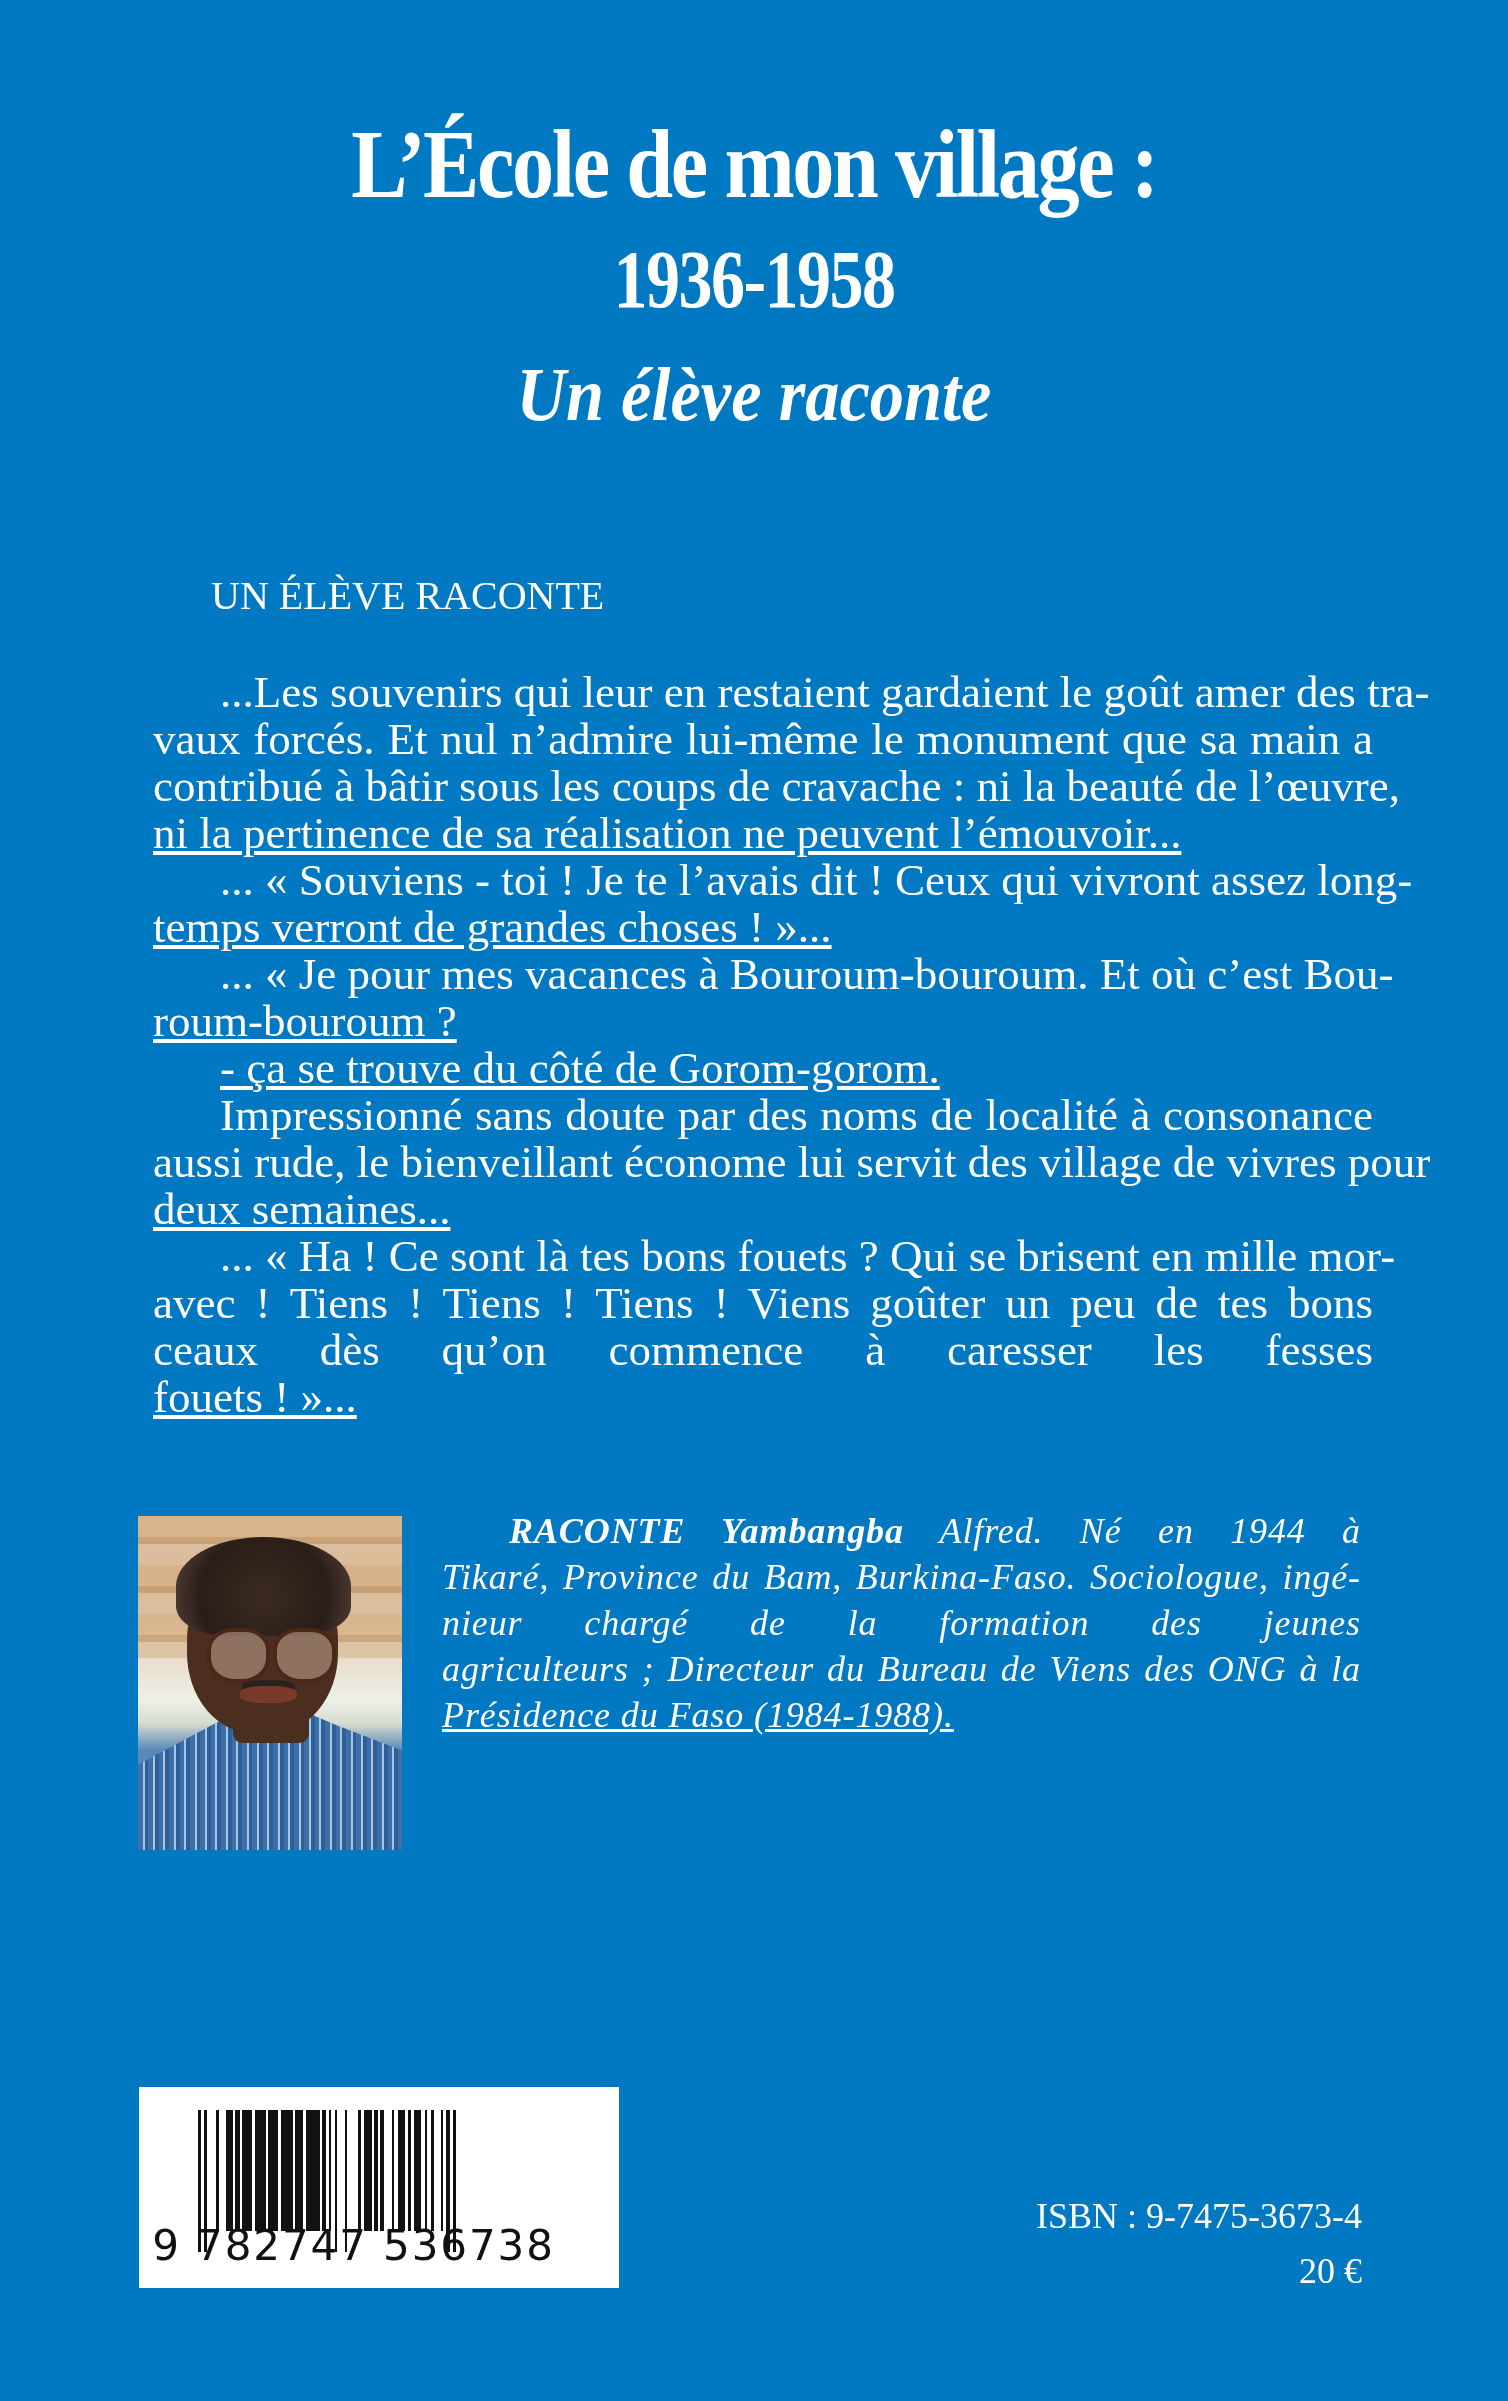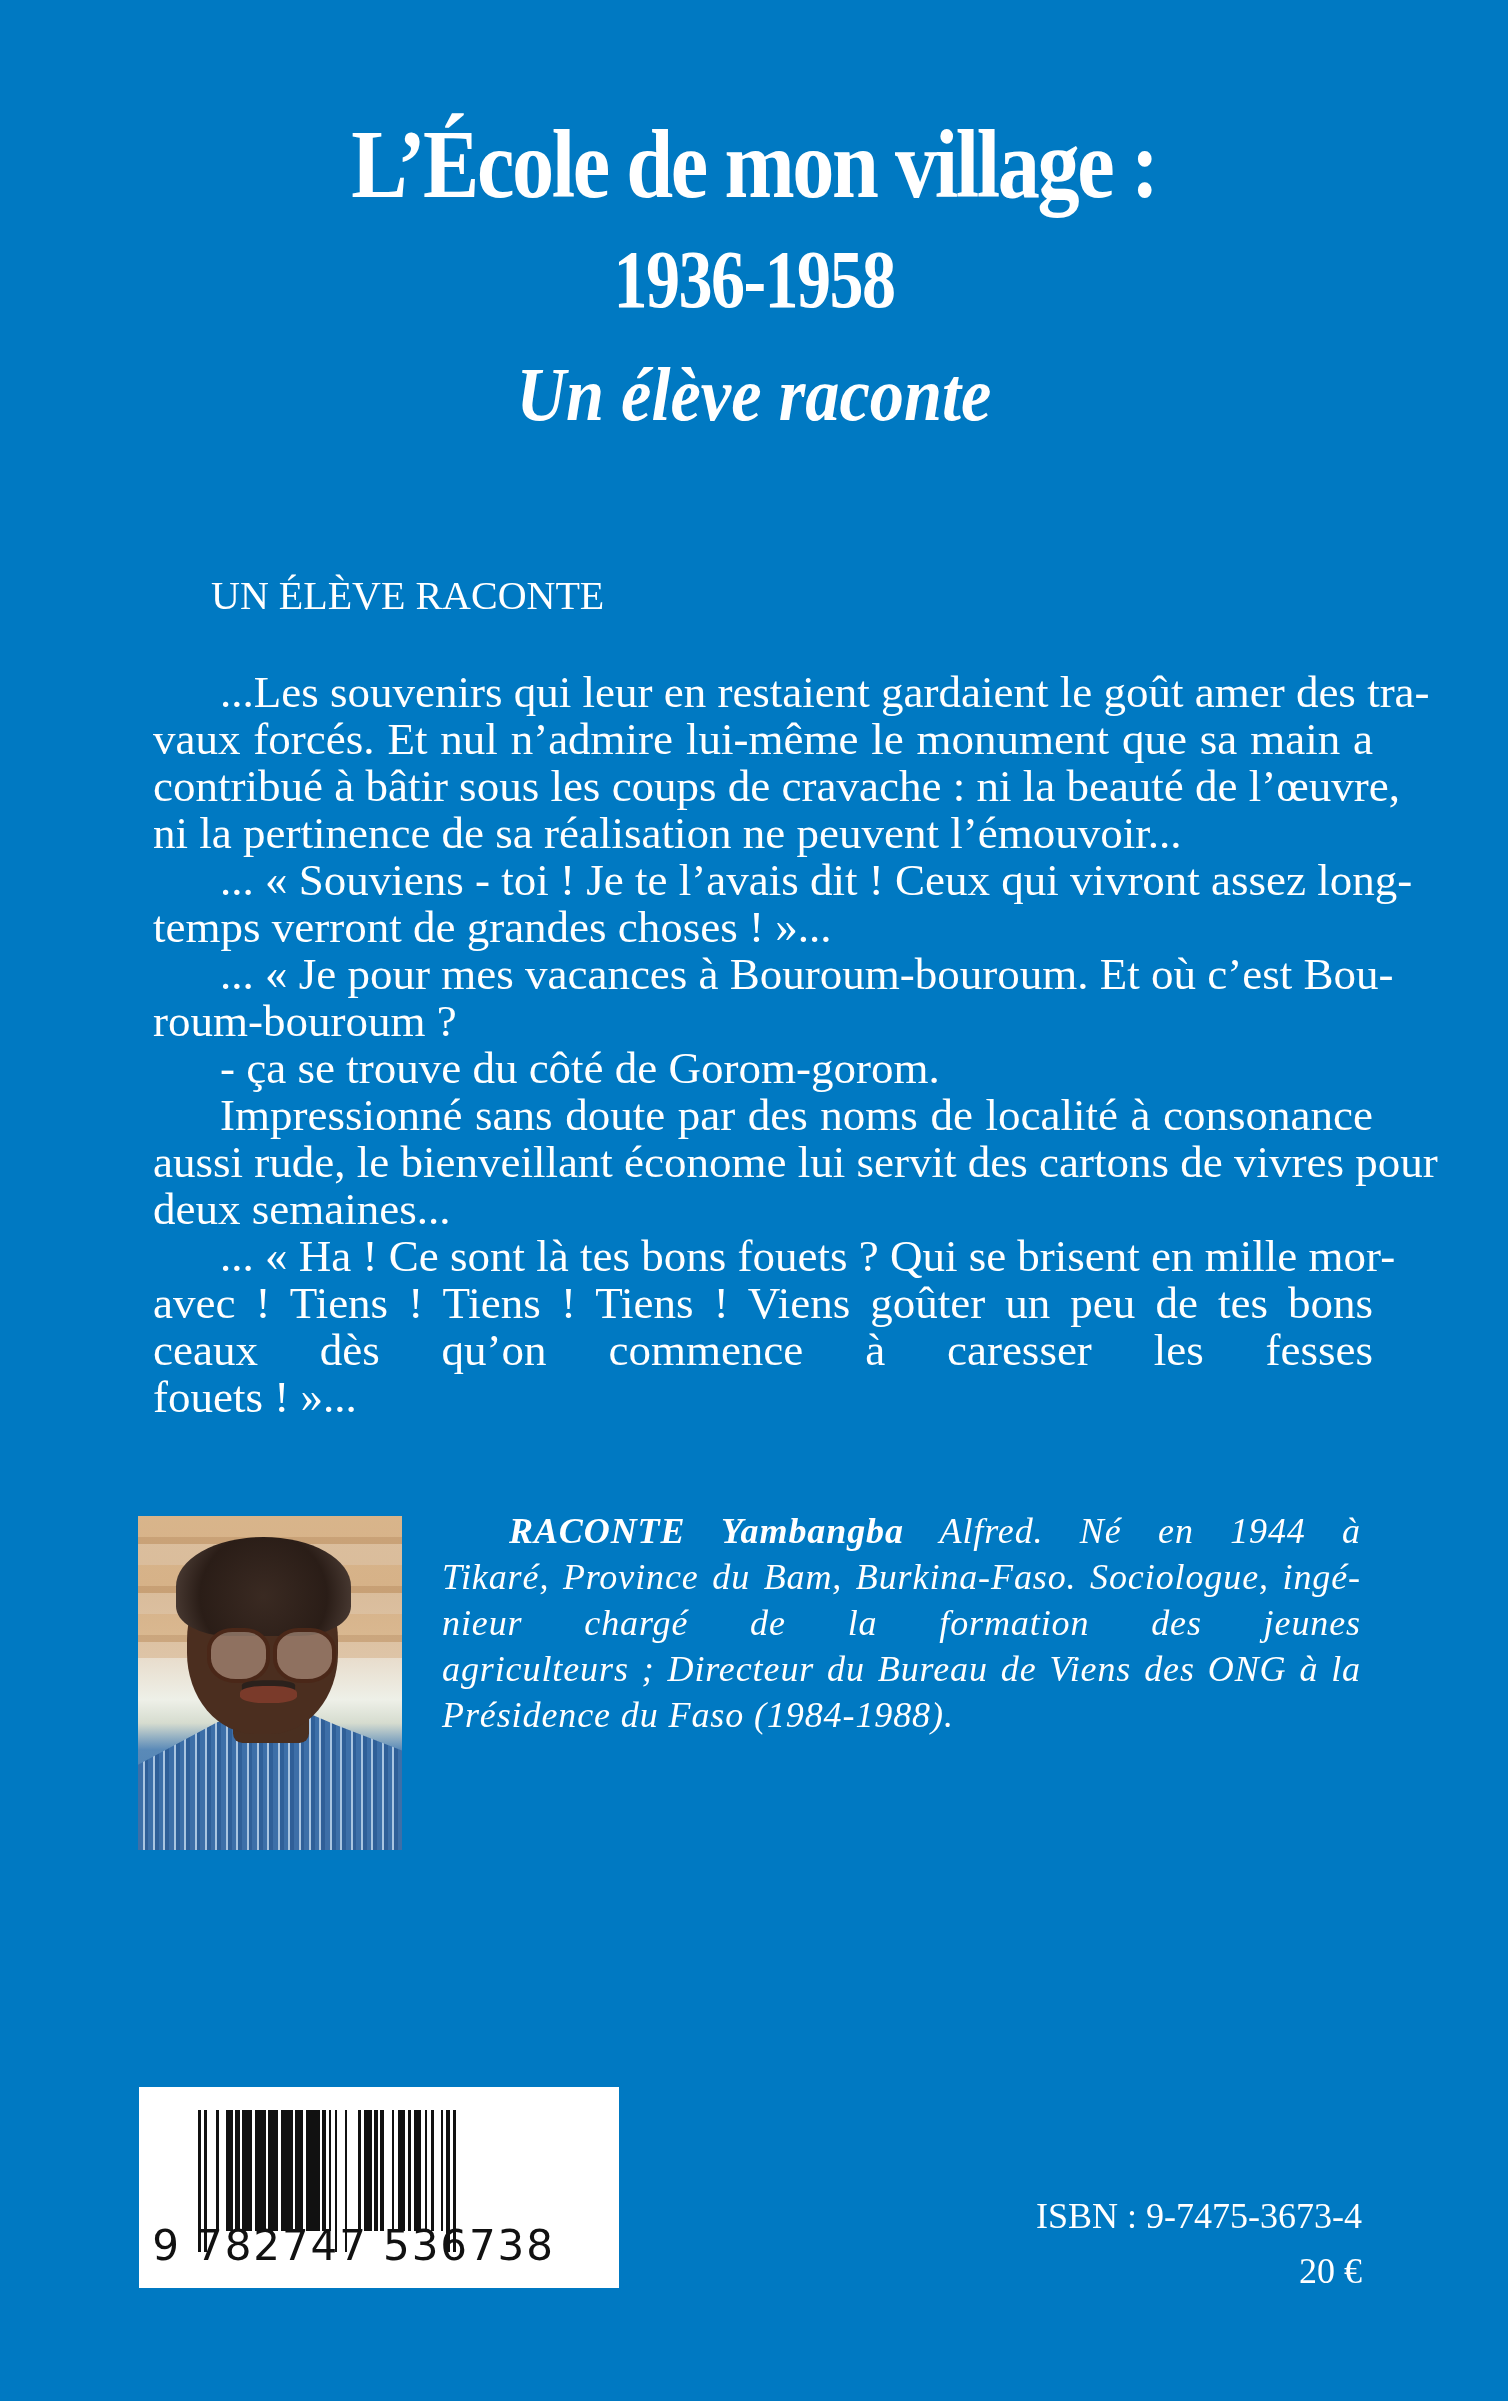--- a/index.html
+++ b/index.html
@@ -44,21 +44,21 @@
   
   .excerpt {
     left: 153px; top: 669px; width: 1220px;
     font-size: 45px; line-height: 47px;
   }
   .line {
     display: block; height: 47px; white-space: nowrap;
     text-align: justify; text-align-last: justify;
     overflow: visible;
   }
-  .line.last { text-align-last: left; }
+  .line.last { text-align-last: left; text-decoration: underline; }
   .line.indent { padding-left: 67px; }
 
   
   .photo {
     left: 138px; top: 1516px; width: 264px; height: 334px;
     overflow: hidden;
     background: linear-gradient(180deg, #d9b78f 0%, #caa57c 22%, #e8dccb 42%, #eef0e8 55%, #d6dccf 62%, #5a8ab8 70%, #3f76ae 100%);
   }
   .photo .awning {
     position: absolute; left: 0; top: 0; width: 100%; height: 142px;
@@ -143,21 +143,21 @@
     <span class="line indent">...Les souvenirs qui leur en restaient gardaient le goût amer des tra-</span>
     <span class="line">vaux forcés. Et nul n’admire lui-même le monument que sa main a</span>
     <span class="line">contribué à bâtir sous les coups de cravache : ni la beauté de l’œuvre,</span>
     <span class="line last">ni la pertinence de sa réalisation ne peuvent l’émouvoir...</span>
     <span class="line indent">... « Souviens - toi ! Je te l’avais dit ! Ceux qui vivront assez  long-</span>
     <span class="line last">temps verront de grandes choses ! »...</span>
     <span class="line indent">... « Je pour mes vacances à Bouroum-bouroum. Et où c’est Bou-</span>
     <span class="line last">roum-bouroum ?</span>
     <span class="line indent last">- ça se trouve du côté de Gorom-gorom.</span>
     <span class="line indent">Impressionné sans doute par des noms de localité à consonance</span>
-    <span class="line">aussi rude, le bienveillant économe lui servit des cartons de vivres pour</span>
+    <span class="line">aussi rude, le bienveillant économe lui servit des village de vivres pour</span>
     <span class="line last">deux semaines...</span>
     <span class="line indent">... « Ha ! Ce sont là tes bons fouets ? Qui se brisent en mille mor-</span>
     <span class="line">avec ! Tiens ! Tiens ! Tiens ! Viens goûter un peu de tes bons</span>
     <span class="line">ceaux dès qu’on commence à caresser les fesses</span>
     <span class="line last">fouets ! »...</span>
   </div>
 
 <div class="abs photo">
   <div class="awning"></div>
   <div class="shirt"></div>

